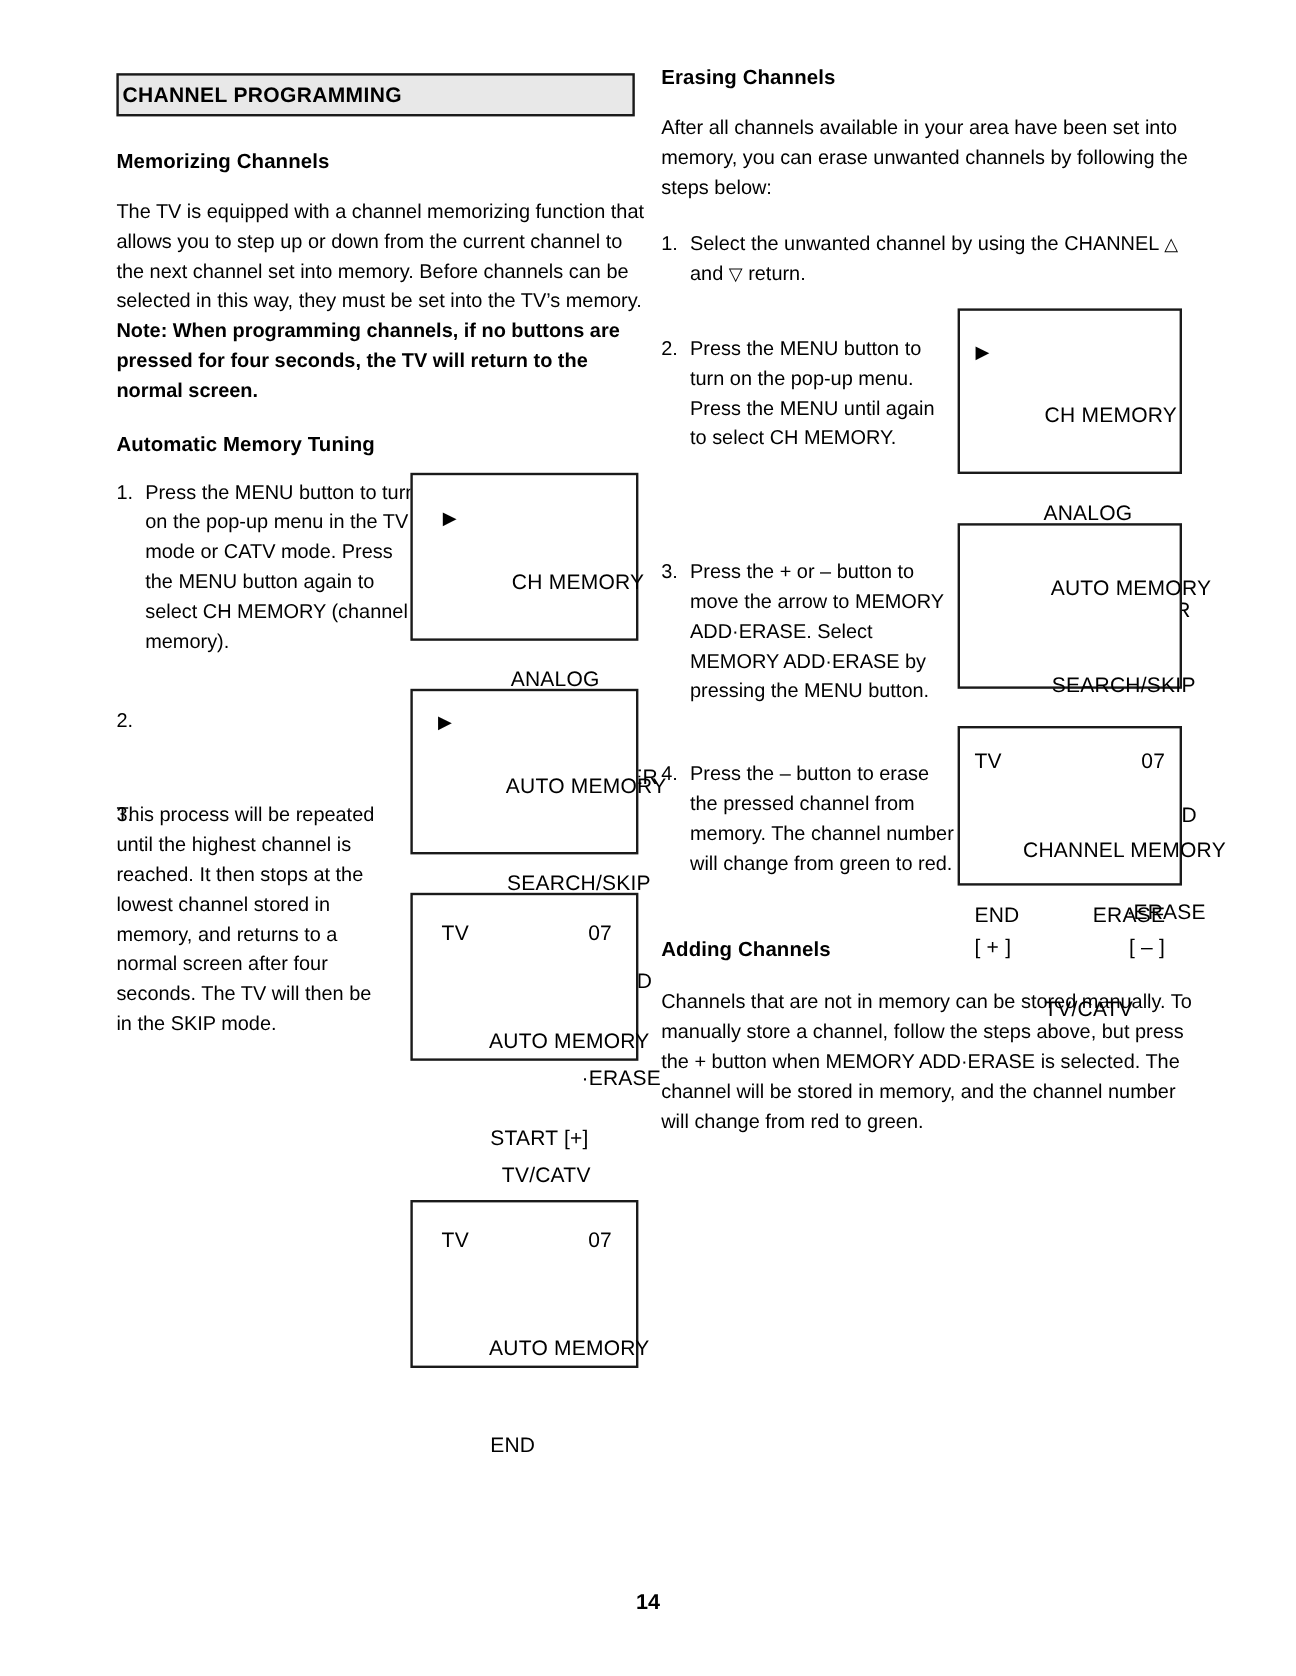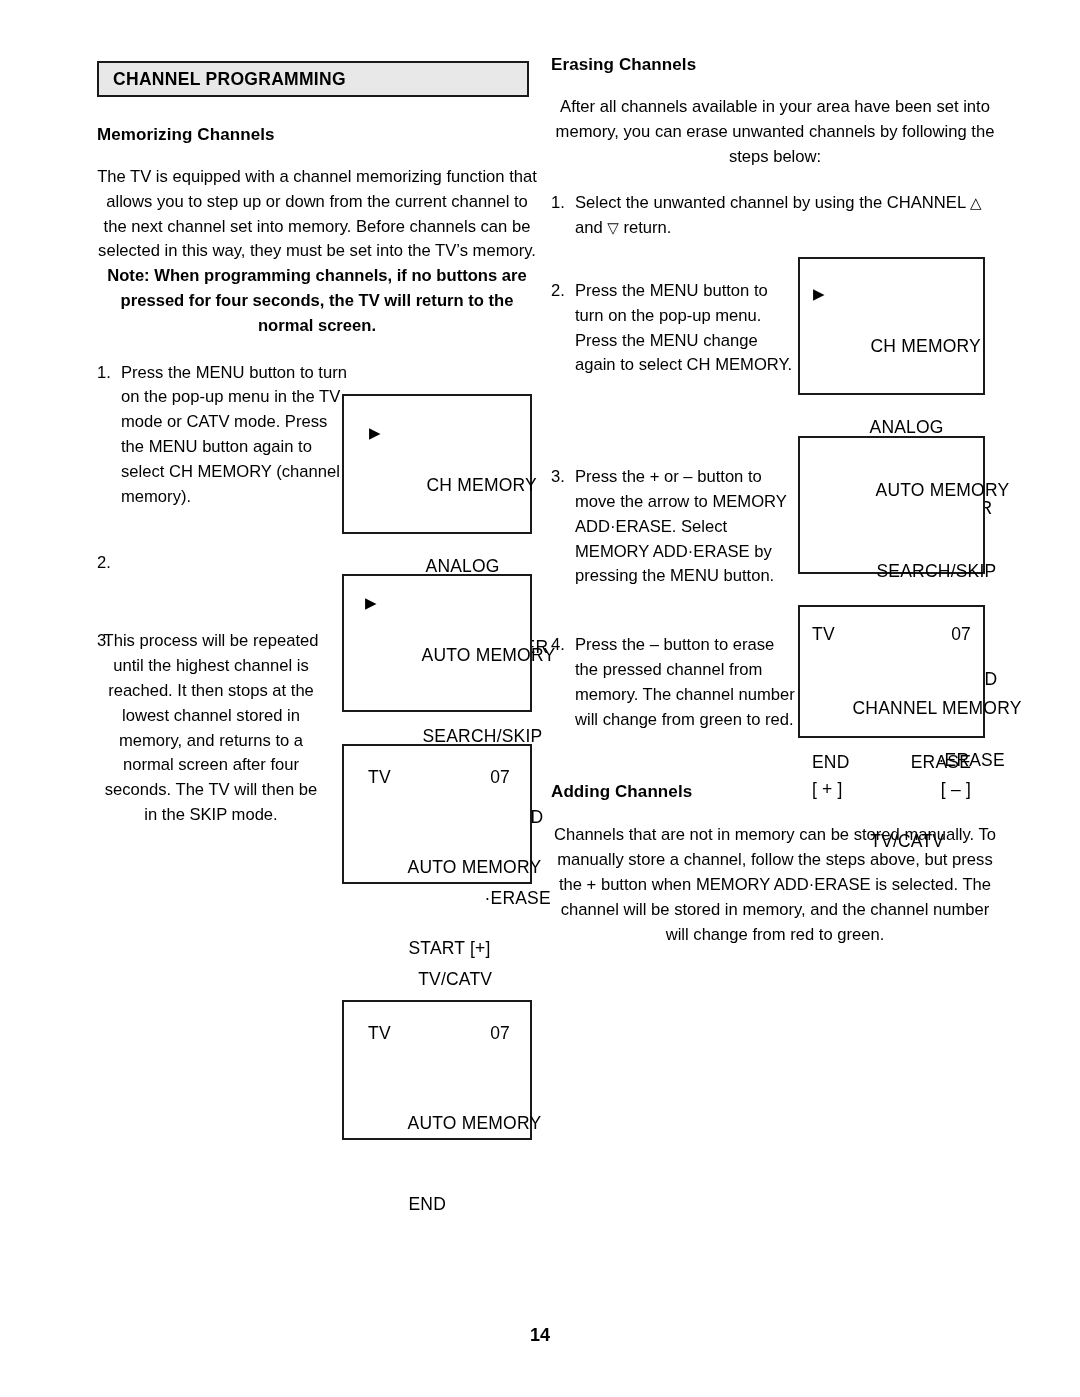--- a/index.html
+++ b/index.html
@@ -34,21 +34,21 @@
     background: #e8e8e8;
     border: 2.5px solid #1a1a1a;
     box-sizing: border-box;
     display: flex;
     align-items: center;
   }
   .section-header .title {
     font-size: 17.5px;
     font-weight: bold;
     letter-spacing: 0.3px;
-    padding-left: 14px;
+    padding-left: 3px;
   }
 
   
   .col-left {
     position: absolute;
     left: 97px;
     top: 125px;
     width: 440px;
   }
   .col-right {
@@ -62,21 +62,21 @@
     font-size: 17px;
     font-weight: bold;
     margin: 0 0 20px 0;
     letter-spacing: 0.1px;
   }
 
   p.body {
     font-size: 16.6px;
     line-height: 24.8px;
     margin: 0 0 22px 0;
-    text-align: center;
+    text-align: left;
   }
   p.body b { font-weight: bold; }
 
   
   .li {
     position: relative;
     font-size: 16.6px;
     line-height: 24.8px;
     padding-left: 24px;
     margin: 0 0 22px 0;
@@ -151,20 +151,21 @@
   </div>
 
   <div class="col-left">
 
     <h3 class="sub">Memorizing Channels</h3>
 
     <p class="body">
       <span>The TV is equipped with a channel memorizing function that allows you to step up or down from the current channel to the next channel set into memory. Before channels can be selected in this way, they must be set into the TV’s memory. </span><b>Note: When programming channels, if no buttons are pressed for four seconds, the TV will return to the normal screen.</b>
     </p>
 
+    <h3 class="sub" style="margin-bottom:18px;">Automatic Memory Tuning</h3>
 
     <div class="row">
       <div class="li">
         <span class="num">1.</span>
         <span class="txt" style="display:block;width:228px;">Press the MENU button to turn on the pop-up menu in the TV mode or CATV mode. Press the MENU button again to select CH MEMORY (channel memory).</span>
       </div>
     </div>
 
     <div class="row" style="margin-top:42px;">
       <div class="li">
@@ -258,21 +259,21 @@
 
     <p class="body">After all channels available in your area have been set into memory, you can erase unwanted channels by following the steps below:</p>
 
     <div class="li" style="margin-bottom:28px;">
       <span class="num">1.</span>
       <span>Select the unwanted channel by using the CHANNEL </span><span class="hollow-tri-up">△</span><span> and </span><span class="hollow-tri-dn">▽</span><span> return.</span>
     </div>
 
     <div class="li" style="margin-top:38px; margin-bottom:0;">
       <span class="num">2.</span>
-      <span style="display:block;width:222px;">Press the MENU button to turn on the pop-up menu. Press the MENU change again to select CH MEMORY.</span>
+      <span style="display:block;width:222px;">Press the MENU button to turn on the pop-up menu. Press the MENU until again to select CH MEMORY.</span>
     </div>
 
     <div class="li" style="margin-top:87px; margin-bottom:0;">
       <span class="num">3.</span>
       <span style="display:block;width:226px;">Press the + or – button to move the arrow to MEMORY ADD·ERASE. Select MEMORY ADD·ERASE by pressing the MENU button.</span>
     </div>
 
     <div class="li" style="margin-top:44px; margin-bottom:0;">
       <span class="num">4.</span>
       <span style="display:block;width:226px;">Press the – button to erase the pressed channel from memory. The channel number will change from green to red.</span>

